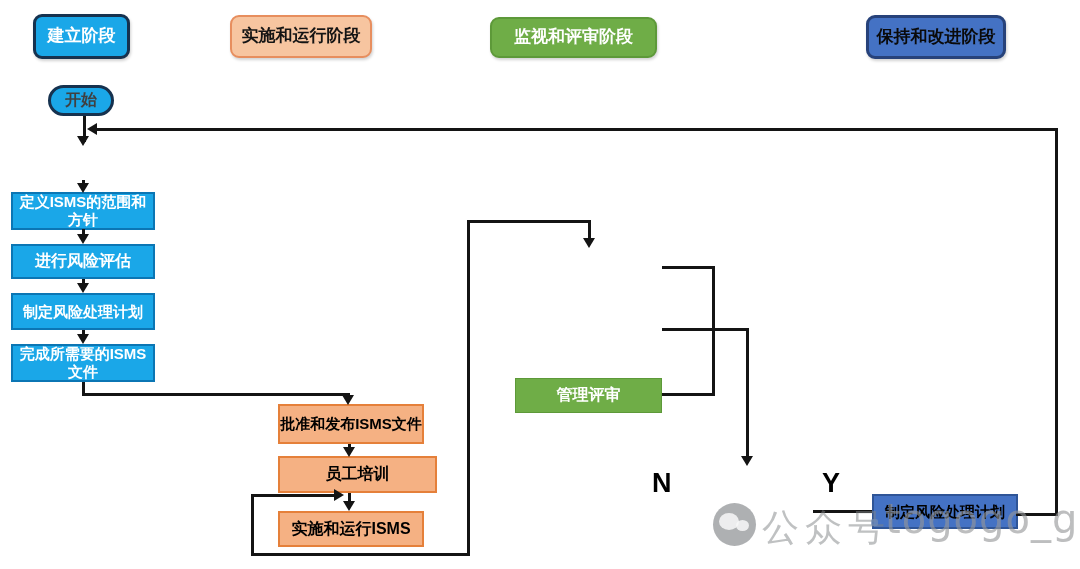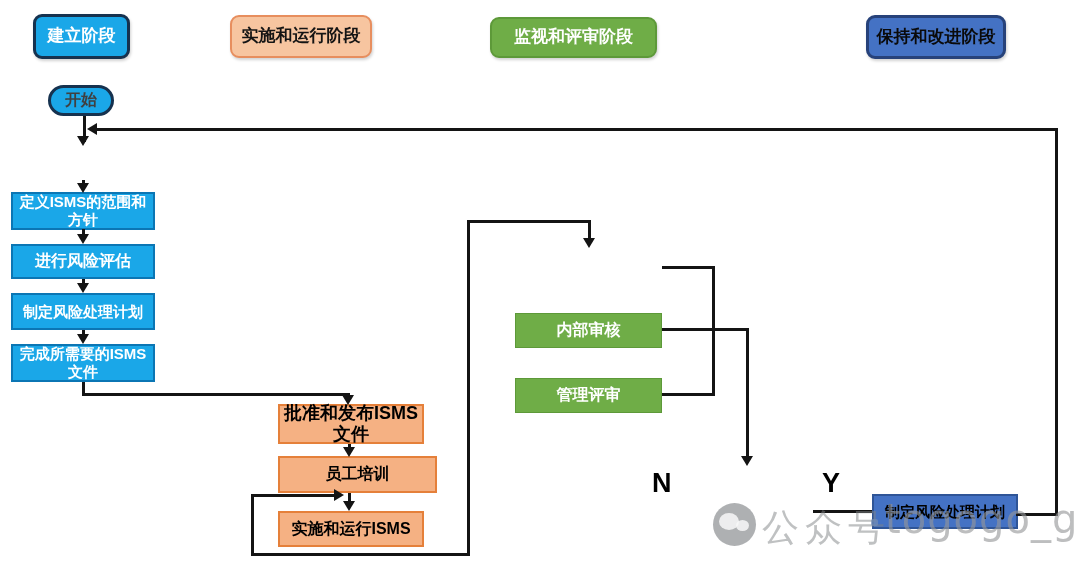--- a/index.html
+++ b/index.html
@@ -21,21 +21,21 @@
   }
   .phase{border-radius:9px;font-size:17px;box-shadow:1px 2px 3px rgba(0,0,0,0.18);}
   .ph1{background:var(--cyan);border:3px solid var(--navy_border);color:#fff;}
   .ph2{background:var(--orange_header_fill);border:2.5px solid var(--orange_header_border);color:#141414;}
   .ph3{background:var(--green_fill);border:2px solid var(--green_border);color:#fff;}
   .ph4{background:var(--blue_fill);border:3px solid #27427A;color:#0A0A0A;}
   .pill{background:var(--cyan);border:3px solid var(--navy_border);color:#404040;border-radius:16px;font-size:16px;}
   .fc{background:var(--cyan);border:2px solid var(--cyan_border);color:#fff;font-size:16px;}
   .fc.two{font-size:15px;}
   .fo{background:var(--orange_fill);border:2px solid var(--orange_border);color:#000;font-size:16px;}
-  .fo.two{font-size:18px;}
+  .fo.two{font-size:15px;}
   .fg{background:var(--green_fill);border:1.5px solid var(--green_border);color:#fff;font-size:16px;}
   .fb{background:var(--blue_fill);border:2px solid var(--blue_border);color:#000;font-size:15px;}
   .diamond{
     background:var(--green_fill);color:#fff;
     clip-path:polygon(50% 0%,100% 50%,50% 100%,0% 50%);
   }
   .diamond span{display:block;width:58px;font-size:13.5px;line-height:1.15;font-weight:bold;}
   .branch{position:absolute;font-weight:bold;font-size:27px;color:#000;}
   .line{position:absolute;background:var(--line);}
   .arr{position:absolute;width:0;height:0;}
@@ -64,21 +64,20 @@
 
   <div class="node fc two" style="left:11px;top:192px;width:144px;height:38px">定义ISMS的范围和方针</div>
   <div class="node fc" style="left:11px;top:244px;width:144px;height:35px">进行风险评估</div>
   <div class="node fc two" style="left:11px;top:293px;width:144px;height:37px">制定风险处理计划</div>
   <div class="node fc two" style="left:11px;top:344px;width:144px;height:38px">完成所需要的ISMS文件</div>
 
   <div class="node fo two" style="left:278px;top:404px;width:146px;height:40px">批准和发布ISMS文件</div>
   <div class="node fo" style="left:278px;top:456px;width:159px;height:37px">员工培训</div>
   <div class="node fo" style="left:278px;top:511px;width:146px;height:36px">实施和运行ISMS</div>
 
-  <div class="node fg" style="left:515px;top:313px;width:147px;height:35px">内部审核</div>
   <div class="node fg" style="left:515px;top:378px;width:147px;height:35px">管理评审</div>
 
   <div class="branch" style="left:652px;top:468px">N</div>
   <div class="branch" style="left:822px;top:468px">Y</div>
 
   <div class="node fb" style="left:872px;top:494px;width:146px;height:35px">制定风险处理计划</div>
 
   <div class="line" style="left:83px;top:116px;width:3px;height:26px"></div>
   <div class="arr arr-down" style="left:77px;top:136px"></div>
 

